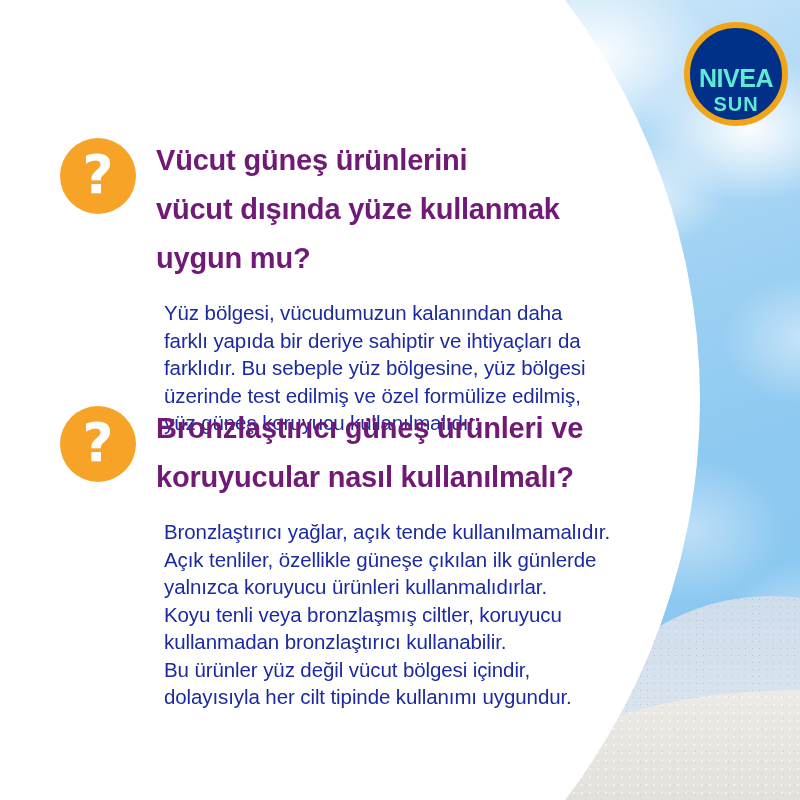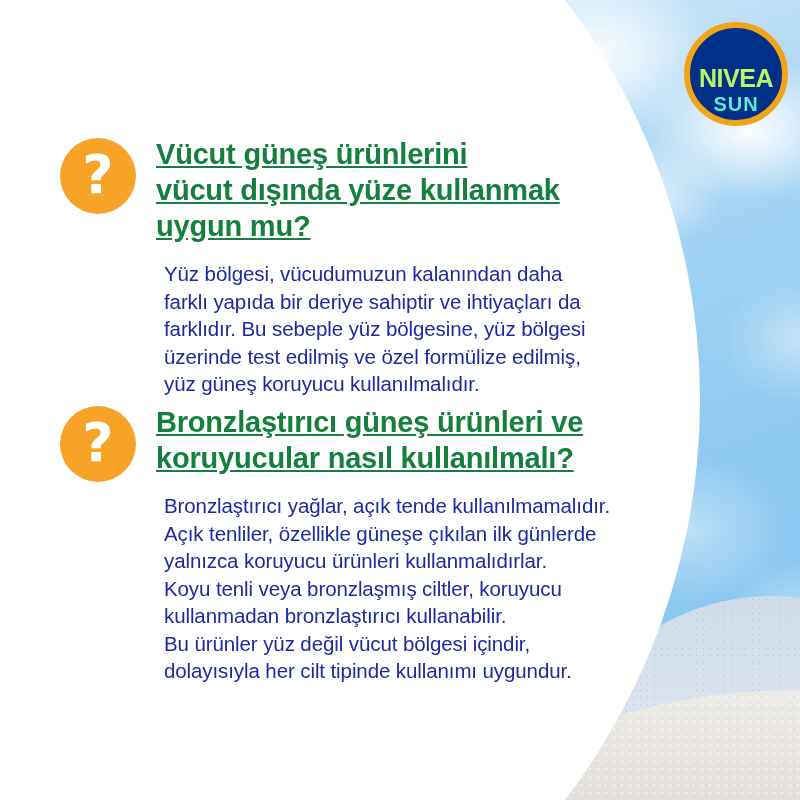--- a/index.html
+++ b/index.html
@@ -120,21 +120,21 @@
     border-radius: 50%;
     background: #003087;
     border: 6px solid #f0a519;
     box-sizing: border-box;
     display: flex;
     flex-direction: column;
     align-items: center;
     justify-content: center;
   }
   .logo-nivea {
-    color: #bef264;
+    color: #5eead4;
     font-weight: 700;
     font-size: 25px;
     letter-spacing: -0.5px;
     line-height: 1;
     margin-top: 32px;
   }
   .logo-sun {
     color: #5eead4;
     font-weight: 700;
     font-size: 20px;
@@ -170,28 +170,27 @@
     font-size: 54px;
     line-height: 74px;
     text-align: center;
   }
 
   .faq-body {
     margin-left: 20px;
     flex: 1 1 auto;
   }
   .faq-heading {
-    color: #15803d;
+    color: #701a75;
     font-weight: 700;
     font-size: 29px;
-    line-height: 36px;
+    line-height: 49px;
     letter-spacing: -0.2px;
     margin: 0 0 16px 0;
     white-space: pre-line;
-    text-decoration: underline;
   }
   .faq-text {
     color: #1b2aa0;
     font-weight: 400;
     font-size: 20.5px;
     line-height: 27.5px;
     letter-spacing: -0.1px;
     margin: 8px;
     white-space: pre-line;
   }

